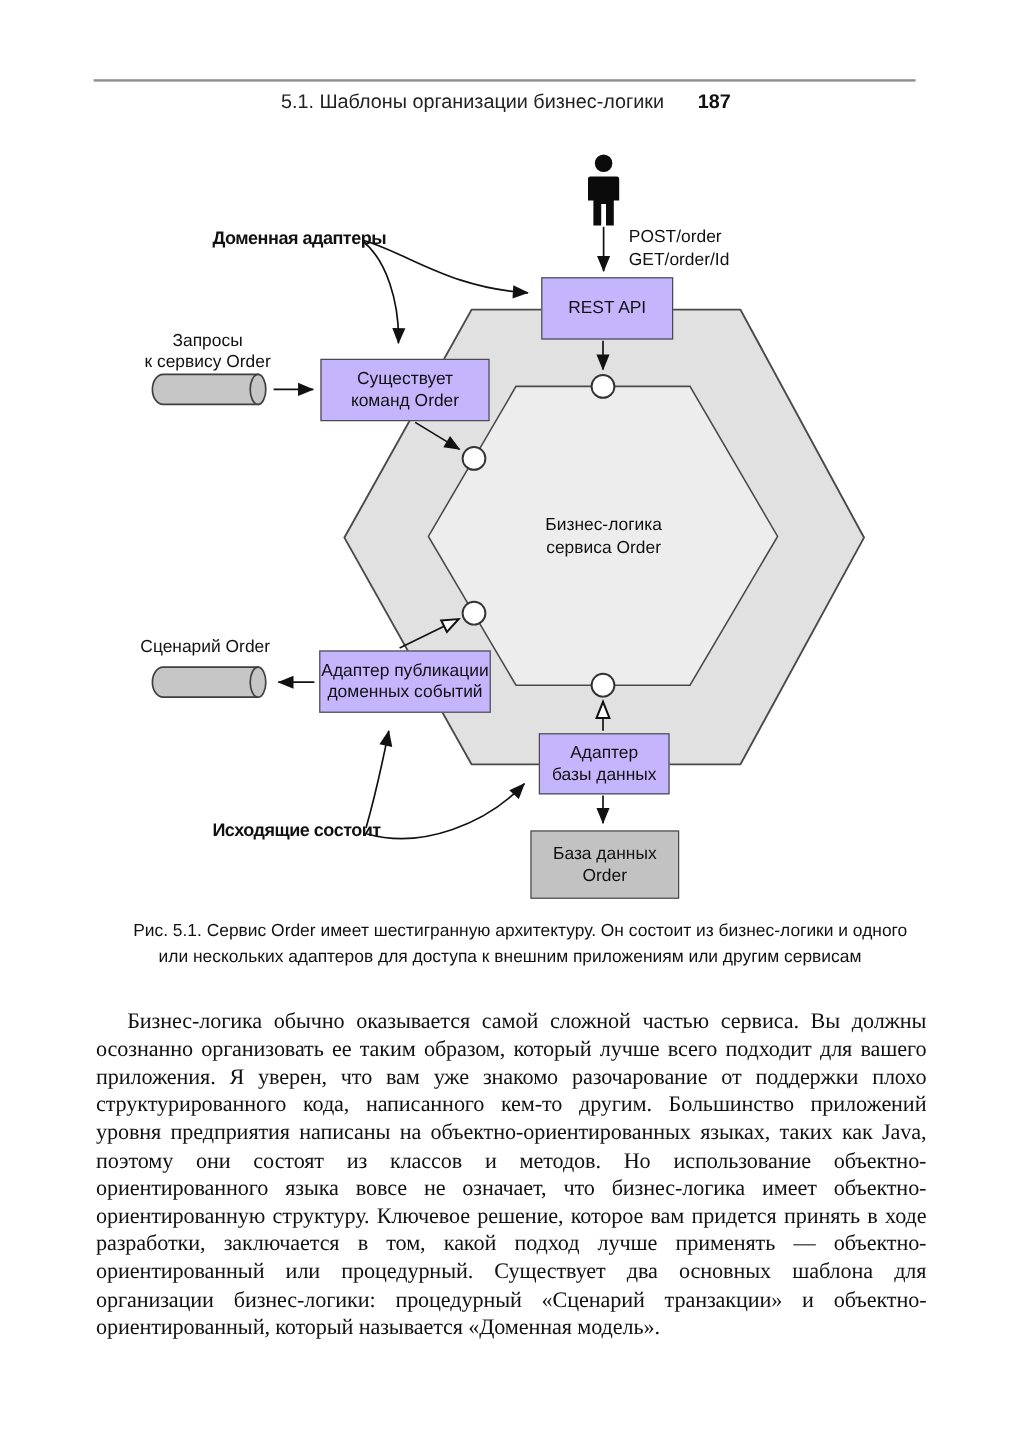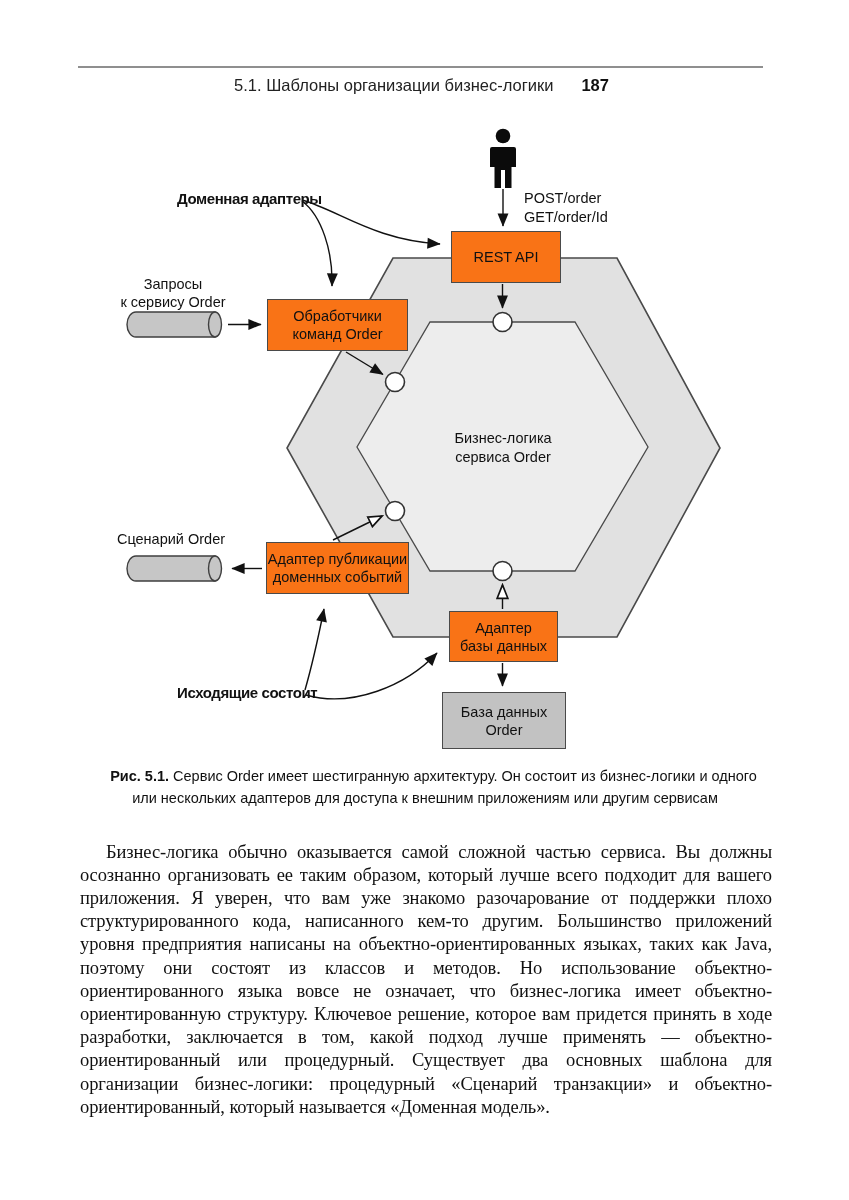--- a/index.html
+++ b/index.html
@@ -8,34 +8,34 @@
     font-family:"Liberation Sans", sans-serif; color:#1a1a1a; overflow:hidden;
   }
   
   .header-rule { position:absolute; left:78px; top:66px; width:685px; height:2px; background:#8f8f8f; }
   .header-line { position:absolute; left:80px; top:76px; width:683px; text-align:center; font-size:16.5px; color:#222; }
   .header-line .pagenum { font-weight:bold; margin-left:28px; color:#111; }
   
   .diagram { position:absolute; left:0; top:0; width:849px; height:1200px; }
   .diagram svg { position:absolute; left:0; top:0; }
   .node {
-    position:absolute; background:#f97316; border:1.6px solid #4a4a4a; box-sizing:border-box;
+    position:absolute; background:#c4b5fd; border:1.6px solid #4a4a4a; box-sizing:border-box;
     display:flex; flex-direction:column; align-items:center; justify-content:center;
     font-size:14.5px; line-height:18px; text-align:center; color:#111;
   }
   .node.db { background:#c2c2c2; }
   .dlabel { position:absolute; font-size:14.5px; line-height:17.5px; color:#111; }
   .blabel { font-weight:bold; font-size:15px; letter-spacing:-0.4px; }
   .center { text-align:center; }
   
   .caption {
     position:absolute; left:80px; top:766px; width:690px; text-align:center;
     font-size:14.5px; line-height:21.5px; color:#111;
   }
-  .caption b { font-weight:bold;margin-left:17px; }
+  .caption b { font-weight:normal;margin-left:17px; }
   
   .bodytext {
     position:absolute; left:80px; top:822px; width:692px;
     font-family:"Liberation Serif", serif; font-size:18.5px; line-height:23.2px;
     text-align:justify; text-indent:26px; color:#111; letter-spacing:-0.1px;
   }
 </style>
 </head>
 <body>
 
@@ -97,21 +97,21 @@
         <circle cx="395" cy="382" r="9.5"></circle>
         <circle cx="395" cy="511" r="9.5"></circle>
         <circle cx="502.5" cy="571" r="9.5"></circle>
       </g>
     </svg>
 
     <div class="node" style="left:451px; top:231px; width:110px; height:52px;">
       <span>REST API</span>
     </div>
     <div class="node" style="left:267px; top:299px; width:141px; height:52px;">
-      <span>Обработчики</span>
+      <span>Существует</span>
       <span>команд Order</span>
     </div>
     <div class="node" style="left:266px; top:542px; width:143px; height:52px;">
       <span>Адаптер публикации</span>
       <span>доменных событий</span>
     </div>
     <div class="node db" style="left:442px; top:692px; width:124px; height:57px;">
       <span>База данных</span>
       <span>Order</span>
     </div>

